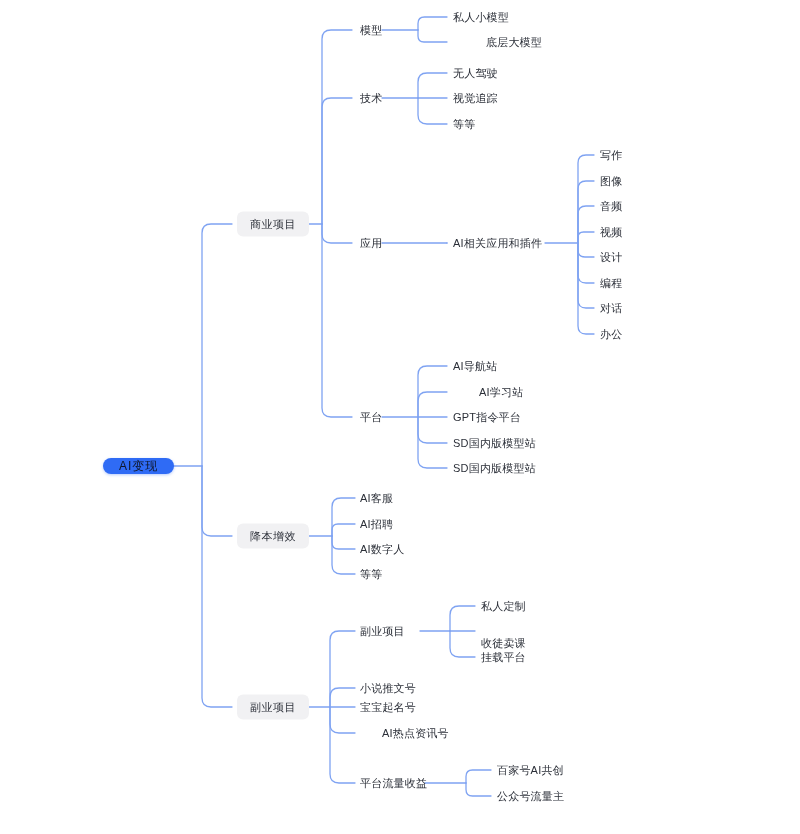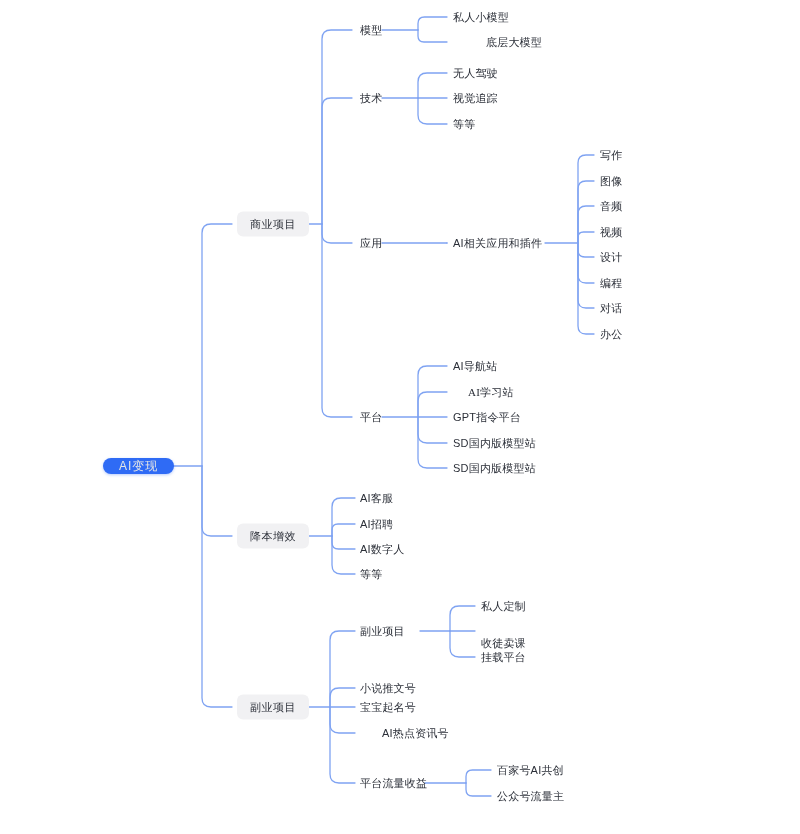--- a/index.html
+++ b/index.html
@@ -31,21 +31,21 @@
     position: absolute;
     white-space: nowrap;
     font-size: 11px;
     line-height: 1;
     color: #2b2f38;
     transform: translateY(-50%);
     letter-spacing: 0.2px;
   }
   .node-root {
     background: #2f6bf5;
-    color: #e5e5e5;
+    color: #0f172a;
     font-size: 12px;
     padding: 2px 16px;
     border-radius: 8px;
     box-shadow: 0 1px 3px rgba(47,107,245,0.35);
     letter-spacing: 1px;
   }
   .node-branch {
     background: #f1f1f3;
     color: #2b2f38;
     font-size: 11px;
@@ -132,21 +132,21 @@
     <div class="node node-leaf" style="left: 360px; top: 707px;">宝宝起名号</div>
     <div class="node node-leaf" style="left: 360px; top: 733px; margin-left: 22px;">AI热点资讯号</div>
     <div class="node node-leaf" style="left: 360px; top: 783px;">平台流量收益</div>
     <div class="node node-leaf" style="left: 453px; top: 17px;">私人小模型</div>
     <div class="node node-leaf" style="left: 453px; top: 42px; margin-left: 33px;">底层大模型</div>
     <div class="node node-leaf" style="left: 453px; top: 73px;">无人驾驶</div>
     <div class="node node-leaf" style="left: 453px; top: 98px;">视觉追踪</div>
     <div class="node node-leaf" style="left: 453px; top: 124px;">等等</div>
     <div class="node node-leaf" style="left: 453px; top: 243px;">AI相关应用和插件</div>
     <div class="node node-leaf" style="left: 453px; top: 366px;">AI导航站</div>
-    <div class="node node-leaf" style="left: 468px; top: 392px; font-family: Liberation Serif, serif;">AI学习站</div>
+    <div class="node node-leaf" style="left: 479px; top: 392px;">AI学习站</div>
     <div class="node node-leaf" style="left: 453px; top: 417px;">GPT指令平台</div>
     <div class="node node-leaf" style="left: 453px; top: 443px;">SD国内版模型站</div>
     <div class="node node-leaf" style="left: 453px; top: 468px;">SD国内版模型站</div>
     <div class="node node-leaf" style="left: 481px; top: 606px;">私人定制</div>
     <div class="node node-leaf" style="left: 481px; top: 643px;">收徒卖课</div>
     <div class="node node-leaf" style="left: 481px; top: 657px;">挂载平台</div>
     <div class="node node-leaf" style="left: 497px; top: 770px;">百家号AI共创</div>
     <div class="node node-leaf" style="left: 497px; top: 796px;">公众号流量主</div>
     <div class="node node-leaf" style="left: 600px; top: 155px;">写作</div>
     <div class="node node-leaf" style="left: 600px; top: 181px;">图像</div>

